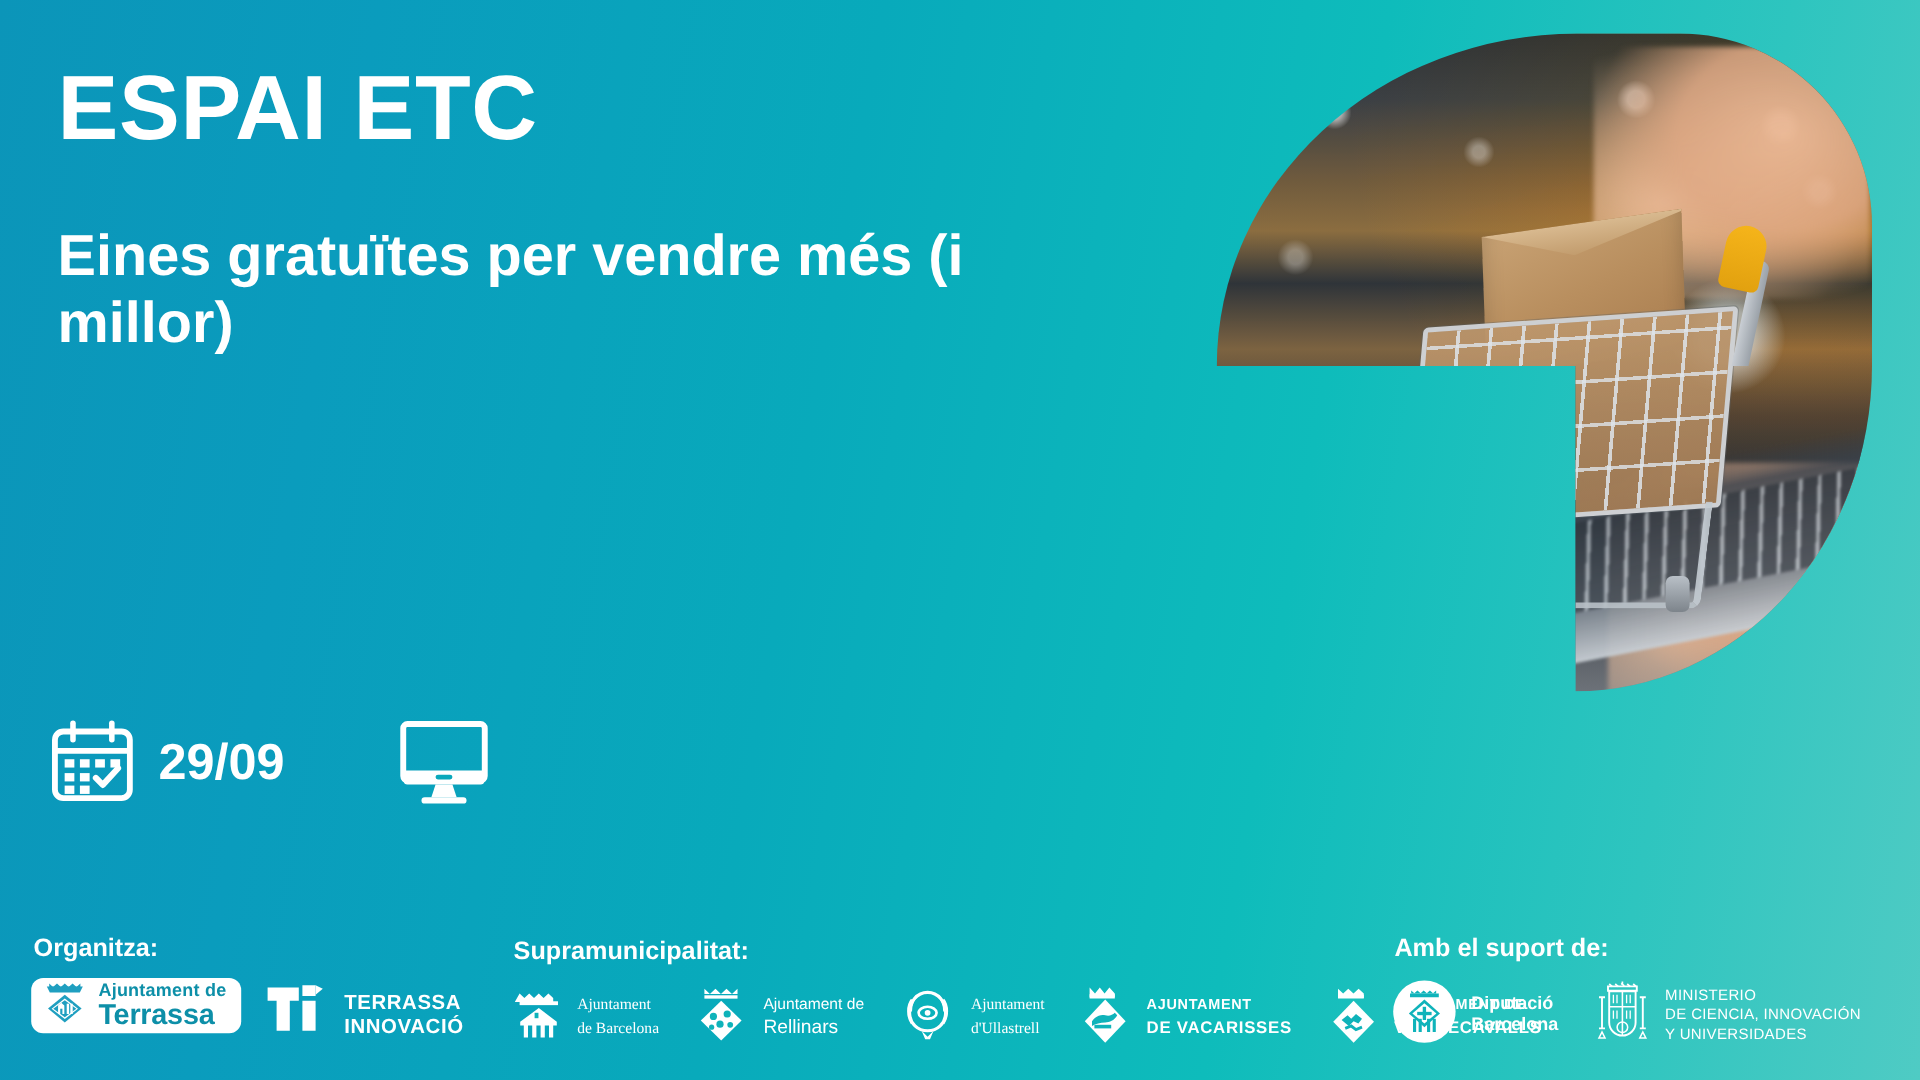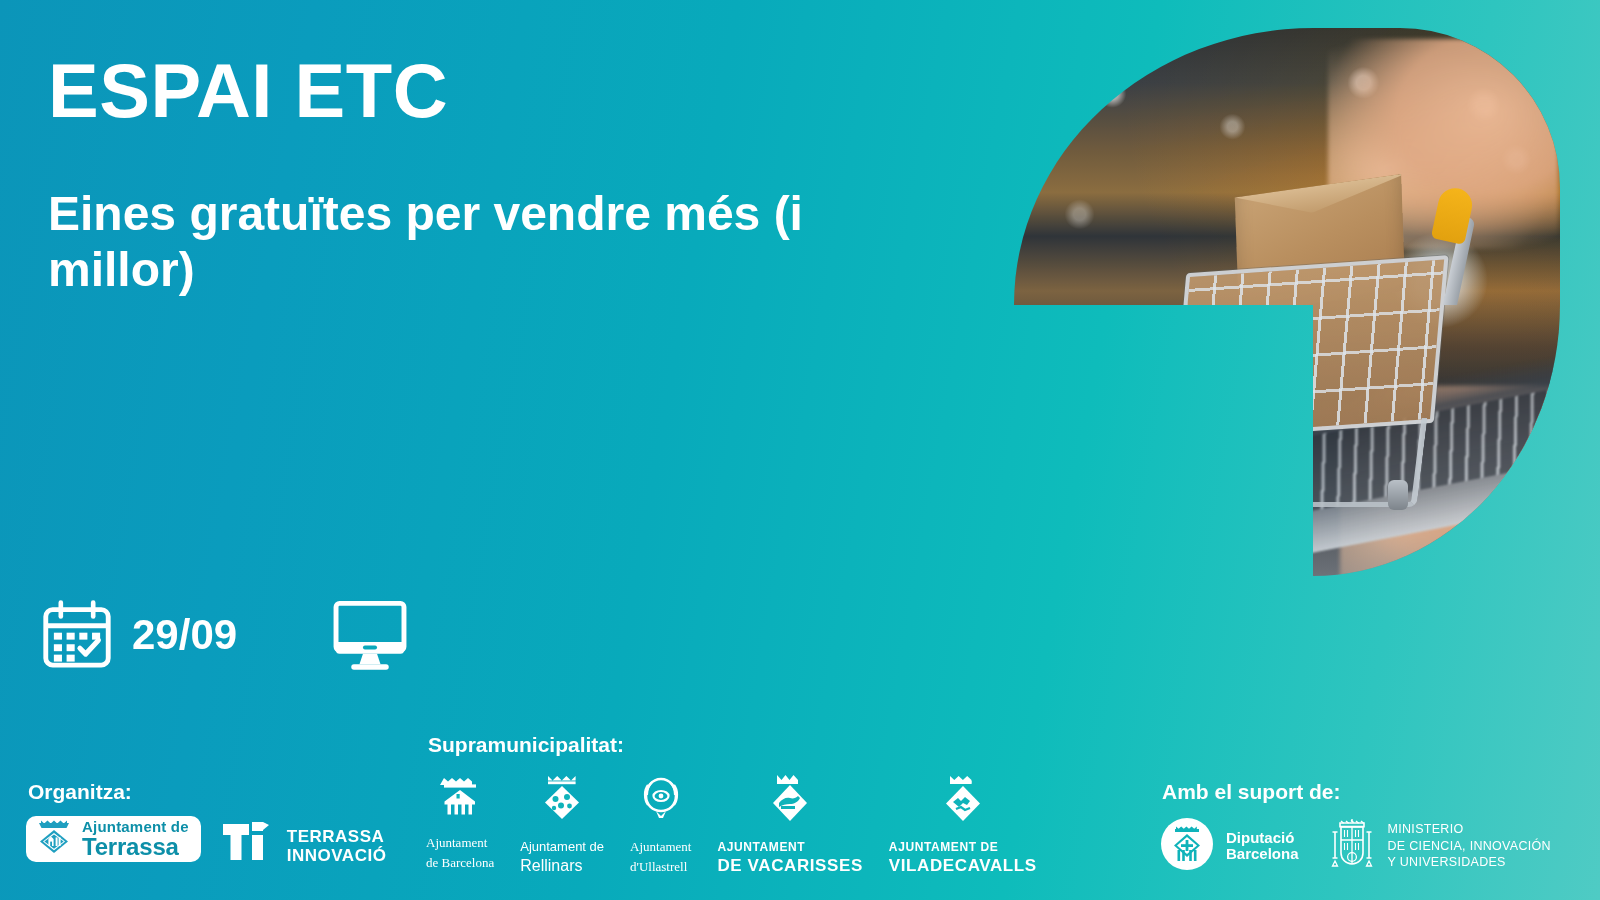--- a/index.html
+++ b/index.html
@@ -321,32 +321,32 @@
     margin-left: 20px;
   }
   .ti-txt {
     color: #ffffff;
     font-size: 17px;
     font-weight: 700;
     line-height: 1.12;
     letter-spacing: .5px;
   }
 
-  .muni { display: flex; align-items: center; gap: 9px; margin-right: 26px; flex-direction: column; }
+  .muni { display: flex; align-items: center; gap: 9px; margin-right: 26px; }
   .muni:last-child { margin-right: 0; }
   .muni-txt {
     color: #ffffff;
     line-height: 1.2;
     white-space: nowrap;
   }
   .muni-l1 { font-size: 13px; }
   .muni-l2 { font-size: 16px; }
   .muni-serif { font-family: "Liberation Serif", "DejaVu Serif", serif; }
   .muni-caps { font-size: 12px; letter-spacing: .6px; font-weight: 700; }
-  .muni-caps2 { font-size: 17px; letter-spacing: .6px; font-weight: 700; margin-top: 28px; }
+  .muni-caps2 { font-size: 14px; letter-spacing: .6px; font-weight: 700; margin-top: 28px; }
 
   .dip-logo { display: flex; align-items: center; gap: 12px; }
   .dip-txt {
     color: #ffffff;
     font-size: 15px;
     font-weight: 700;
     line-height: 1.1;
   }
   .min-logo { display: flex; align-items: center; gap: 11px; margin-left: 28px; }
   .min-txt {

